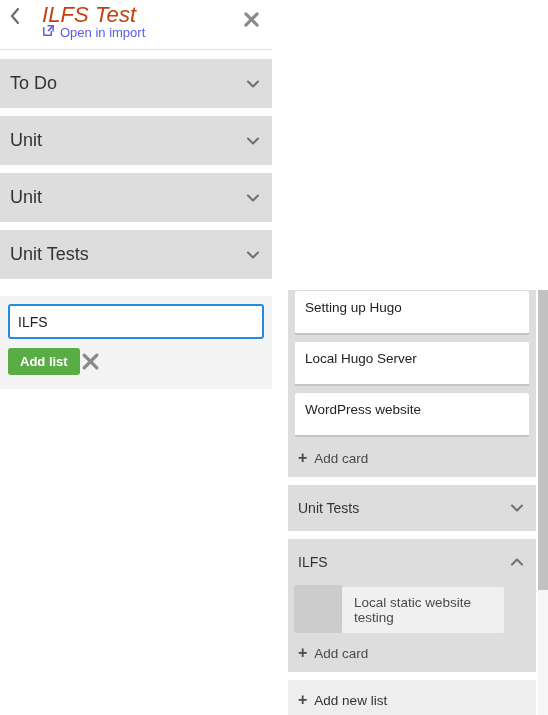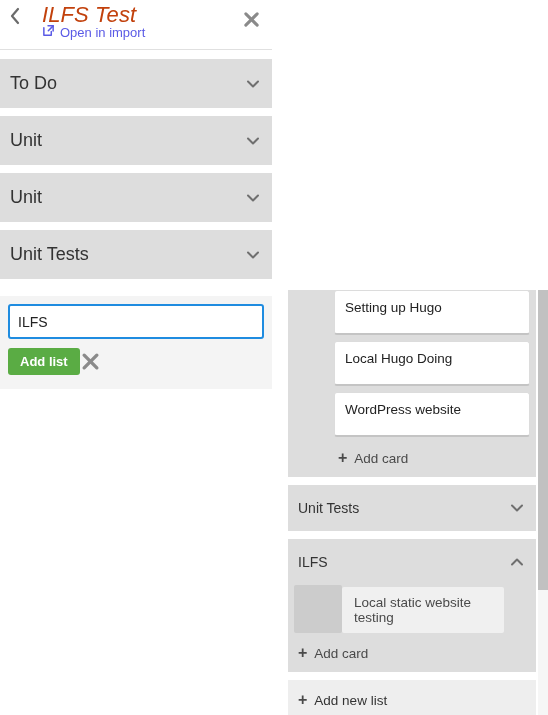--- a/index.html
+++ b/index.html
@@ -147,21 +147,21 @@
     position: absolute;
     left: 0; top: 0;
     width: 248px;
   }
 
   .b-list {
     background: #dddddd;
     margin-bottom: 8px;
     padding: 0;
   }
-  .b-list.cards-open { padding-bottom: 0; padding-left: 40px; }
+  .b-list.cards-open { padding-bottom: 0; }
 
   .b-list-header {
     height: 46px;
     display: flex;
     align-items: center;
     padding: 0 10px;
     cursor: pointer;
   }
   .b-list-title {
     flex: 1;
@@ -348,21 +348,21 @@
       </div>
     </div>
   </div>
 
   <div class="board">
     <div class="board-col">
 
       <div class="b-list cards-open">
         <div class="b-cards">
           <div class="b-card">Setting up Hugo</div>
-          <div class="b-card">Local Hugo Doing</div>
+          <div class="b-card">Local Hugo Server</div>
           <div class="b-card">WordPress website</div>
         </div>
         <div class="b-addcard">
           <span class="plus">+</span>
           <span>Add card</span>
         </div>
       </div>
 
       <div class="b-list">
         <div class="b-list-header">

